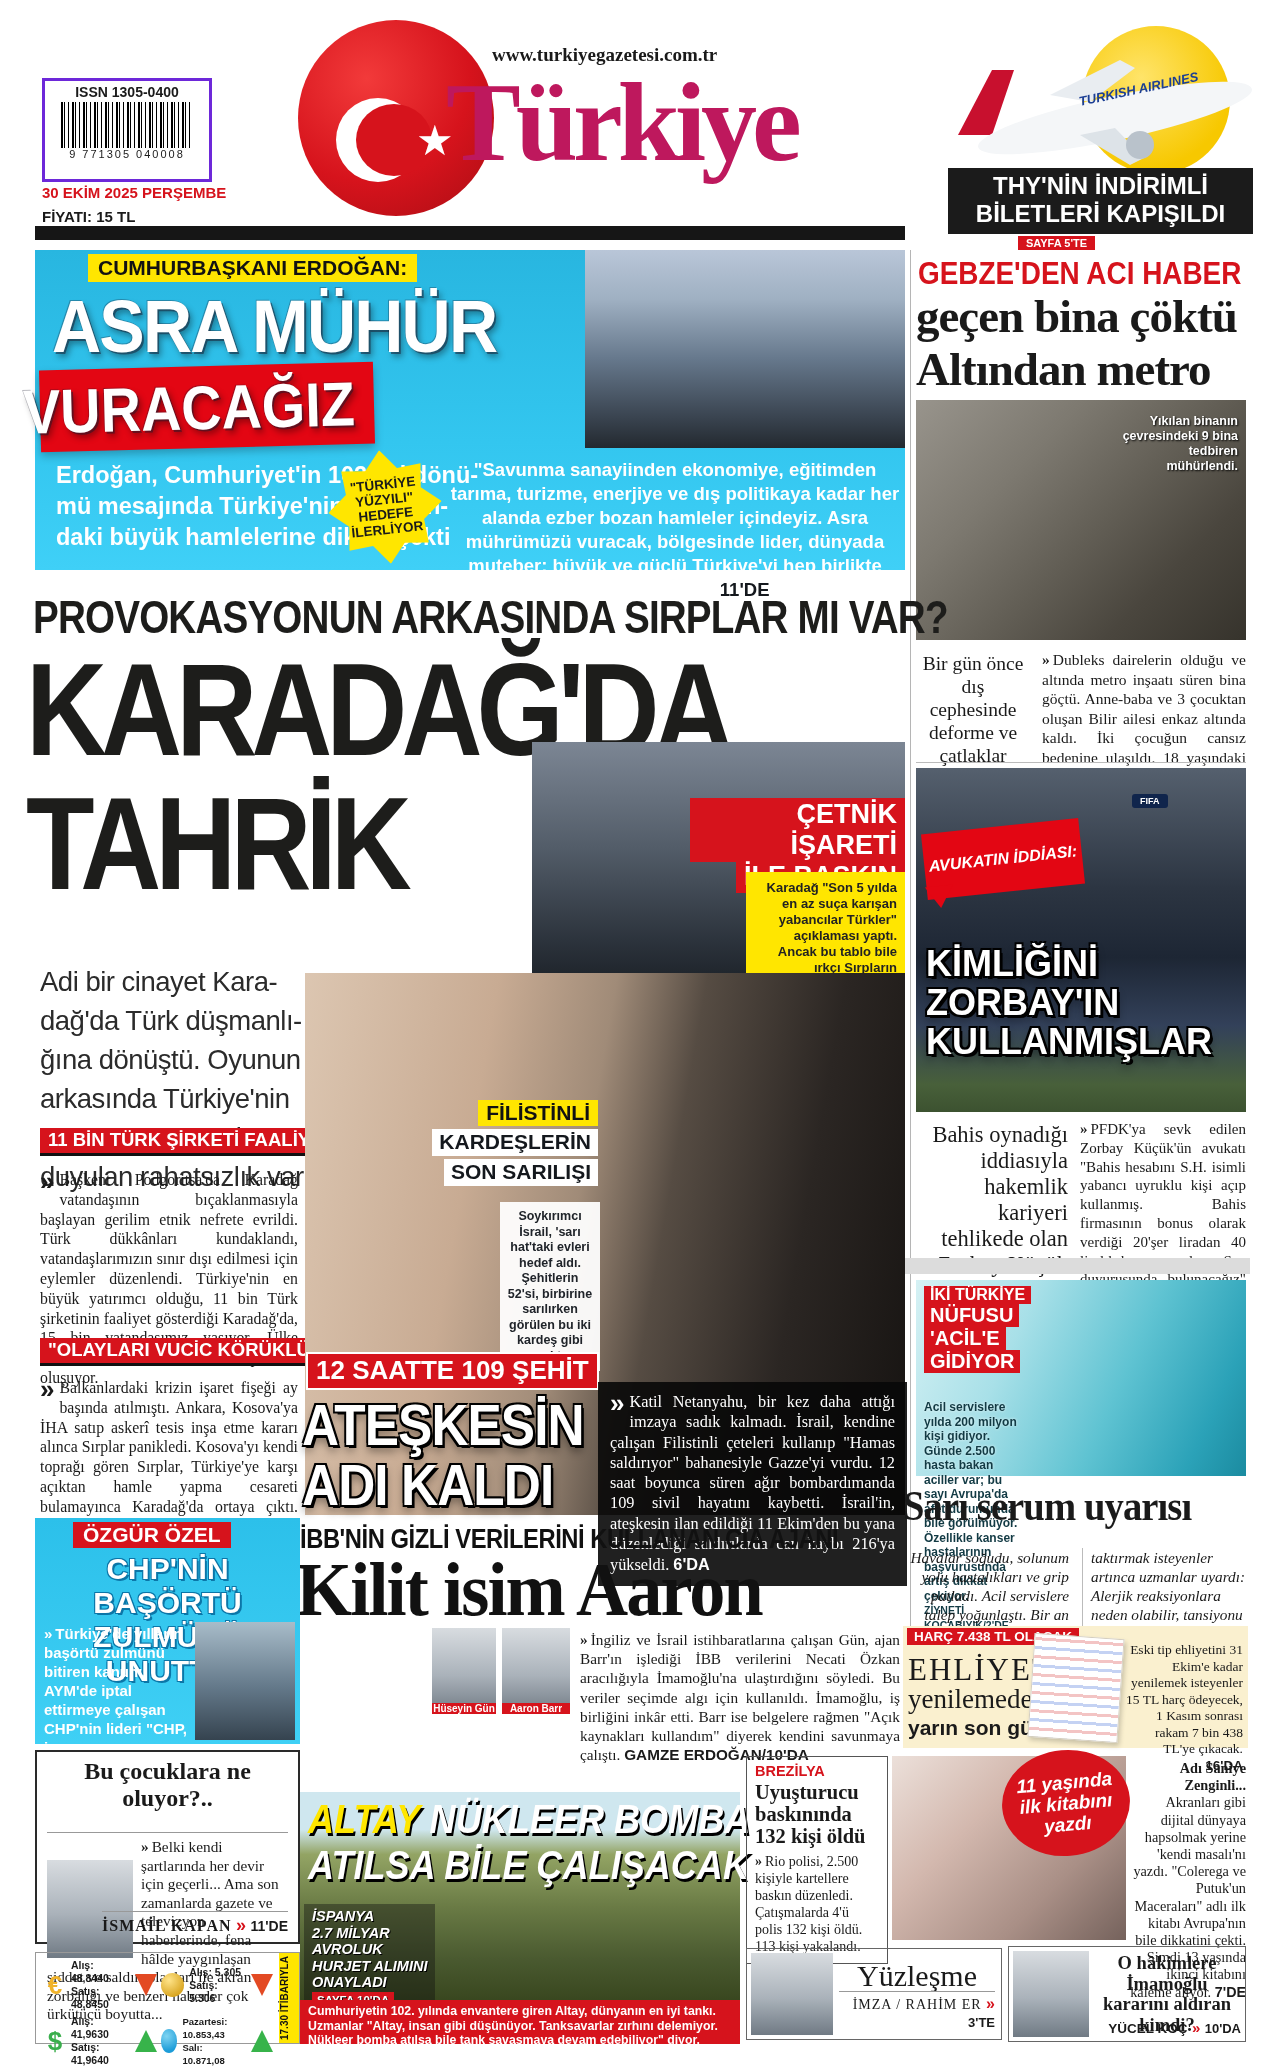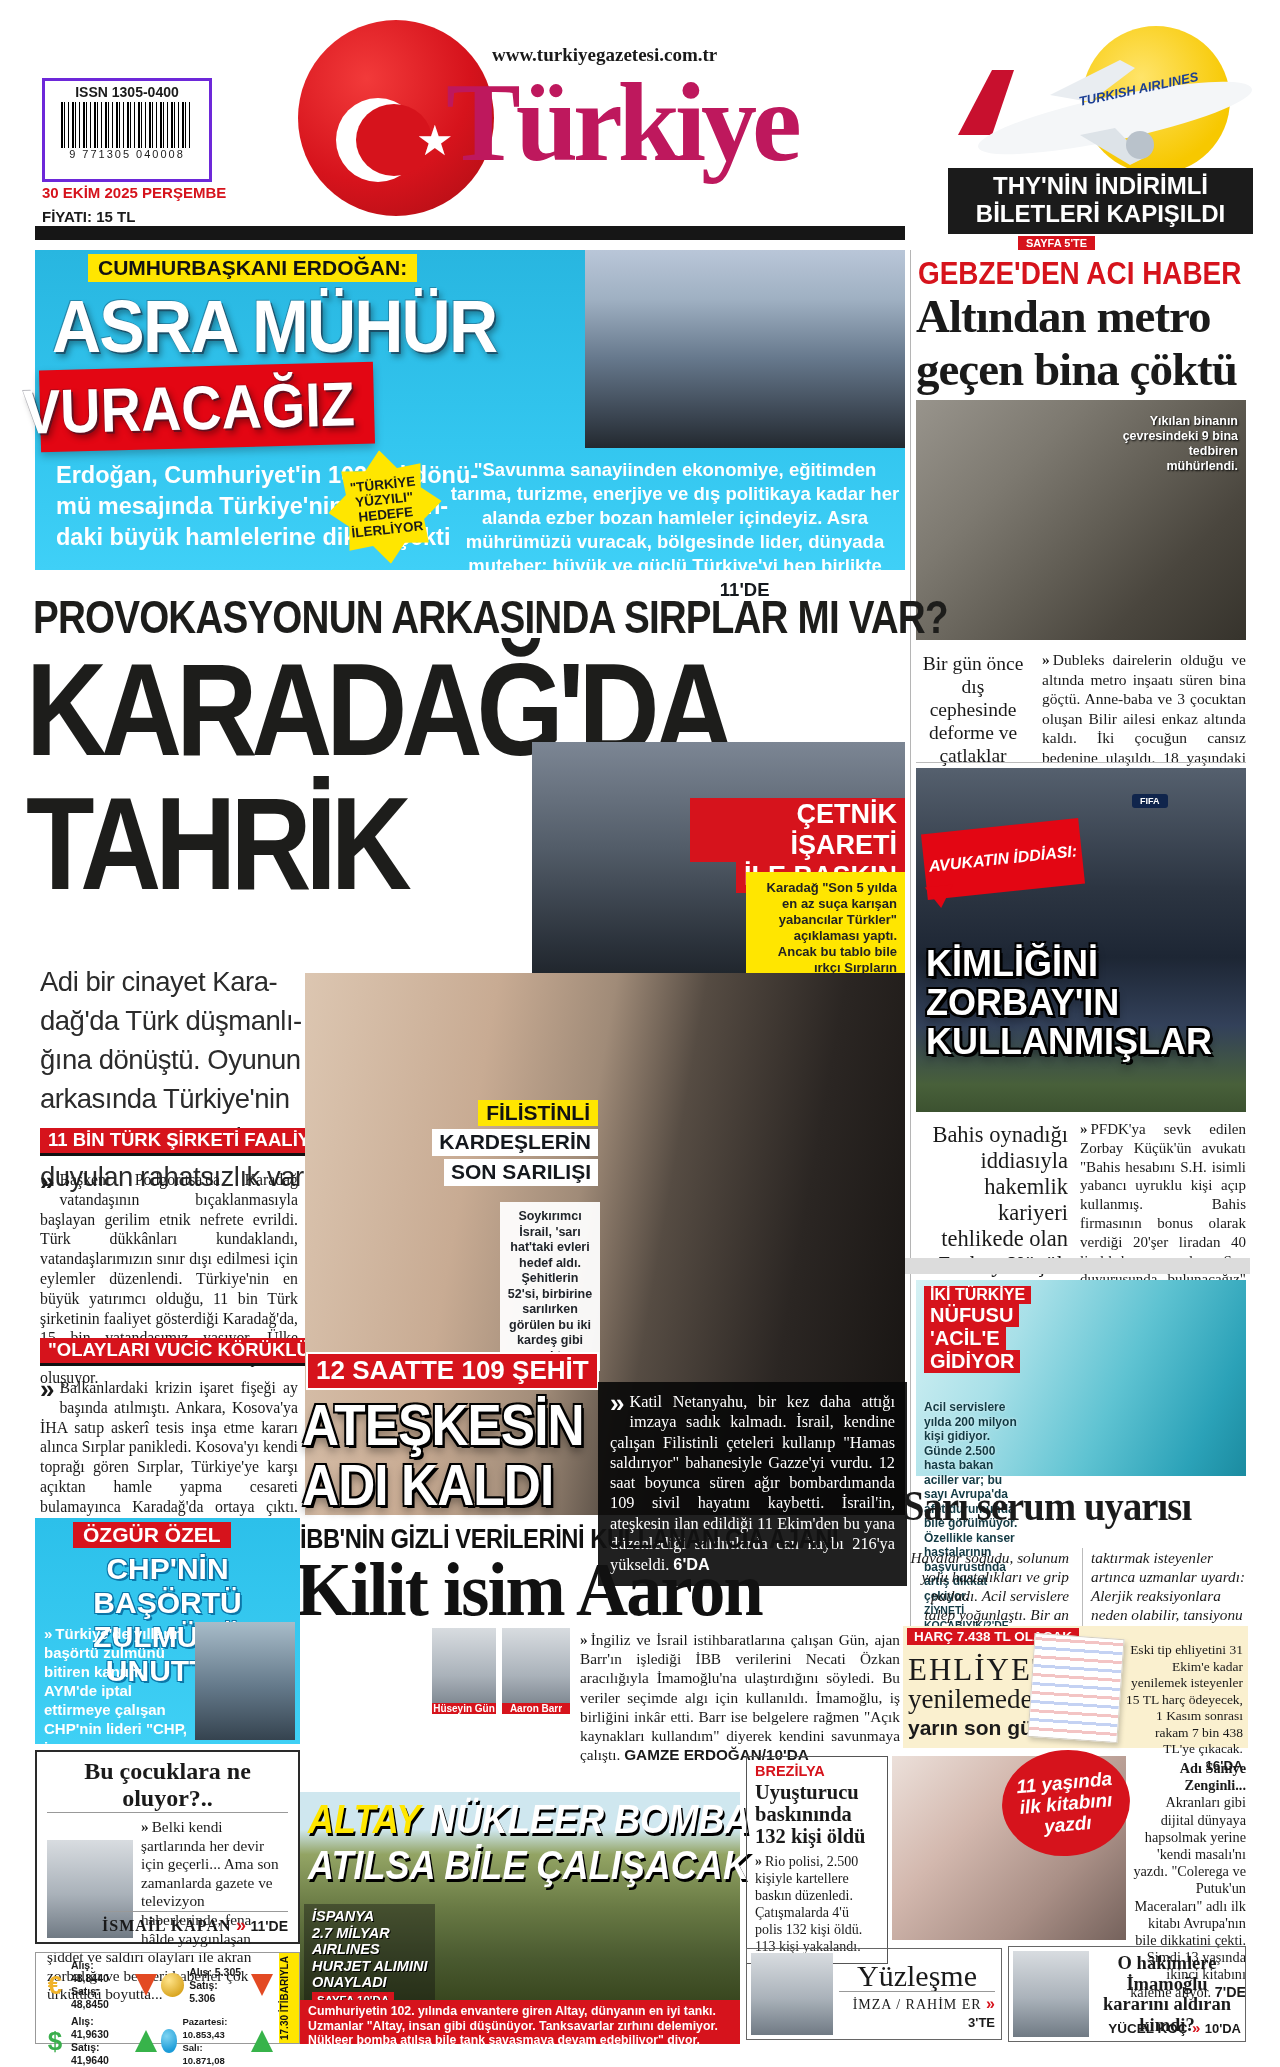--- a/index.html
+++ b/index.html
@@ -104,22 +104,22 @@
     </div>
   </div>
   <div class="abs b" style="left:450px;top:458px;width:450px;font-size:18.5px;line-height:24px;color:#fff;text-align:center">
     <span>"Savunma sanayiinden ekonomiye, eğitimden tarıma, turizme, enerjiye ve dış politikaya kadar her alanda ezber bozan hamleler içindeyiz. Asra mührümüzü vuracak, bölgesinde lider, dünyada muteber; büyük ve güçlü Türkiye'yi hep birlikte inşa edeceğiz."</span>
     <span class="pg" style="color:#14181d">11'DE</span>
   </div>
 
   <div class="abs" style="left:910px;top:250px;width:1px;height:1496px;background:#b5b5b5"></div>
   <div class="abs b red cond" style="left:918px;top:256px;font-size:31px;transform:scaleX(.9)">GEBZE'DEN ACI HABER</div>
   <div class="abs serif b" style="left:916px;top:290px;font-size:47px;line-height:53px;letter-spacing:-1px">
+    <div>geçen bina çöktü</div>
     <div>Altından metro</div>
-    <div>geçen bina çöktü</div>
   </div>
   <div class="abs ph-rubble" style="left:916px;top:400px;width:330px;height:240px">
     <div class="abs b" style="right:8px;top:14px;width:118px;font-size:12.5px;line-height:15px;color:#fff;text-align:right;text-shadow:1px 1px 2px #000">Yıkılan binanın çevresindeki 9 bina tedbiren mühürlendi.</div>
   </div>
   <div class="abs serif" style="left:916px;top:652px;width:114px;font-size:19.5px;line-height:23px;text-align:center">Bir gün önce dış cephesinde deforme ve çatlaklar oluşan 7 katlı bina yıkıldı</div>
   <div class="abs serif just" style="left:1042px;top:650px;width:204px;font-size:15.5px;line-height:19.5px">
     <span class="mk">»</span><span>Dubleks dairelerin olduğu ve altında metro inşaatı süren bina göçtü. Anne-baba ve 3 çocuktan oluşan Bilir ailesi enkaz altında kaldı. İki çocuğun cansız bedenine ulaşıldı. 18 yaşındaki Dilara yaralı olarak kurtarıldı.</span>
     <span class="pg">3'TE</span>
   </div>
   <div class="abs" style="left:916px;top:762px;width:330px;height:1px;background:#bbb"></div>
@@ -240,21 +240,21 @@
       <div>ZULMÜNÜ UNUTTU</div>
     </div>
     <div class="abs ph-ozel" style="left:160px;top:104px;width:100px;height:118px"></div>
     <div class="abs b" style="left:9px;top:106px;width:150px;font-size:15px;line-height:19px;color:#fff">
       <span class="mk">»</span><span>Türkiye'de yılların başörtü zulmünü bitiren kanunu AYM'de iptal ettirmeye çalışan CHP'nin lideri "CHP, inanç ve yaşam özgürlüğünün teminatıdır" dedi.</span>
       <span class="pg" style="color:#14181d">11'DE</span>
     </div>
   </div>
 
   <div class="abs" style="left:35px;top:1750px;width:265px;height:194px;border:2px solid #2a2a2a;background:#fff;box-sizing:border-box;padding:6px 10px">
-    <div class="serif b" style="font-size:24px;text-align:center;border-bottom:1px solid #999;padding-bottom:0">Bu çocuklara ne oluyor?..</div>
+    <div class="serif b" style="font-size:24px;text-align:center;border-bottom:1px solid #999;padding-bottom:20px">Bu çocuklara ne oluyor?..</div>
     <div class="serif" style="font-size:15.3px;line-height:18.6px;margin-top:5px">
       <div class="ph-portrait" style="float:left;width:86px;height:98px;margin:22px 8px 0 0"></div>
       <span class="mk">»</span><span>Belki kendi şartlarında her devir için geçerli... Ama son zamanlarda gazete ve televizyon haberlerinde, fena hâlde yaygınlaşan şiddet ve saldırı olayları ile akran zorbalığı ve benzeri haberler çok ürkütücü boyutta...</span>
     </div>
     <div style="position:absolute;right:10px;bottom:6px;border-top:1px solid #999;padding-top:3px">
       <span class="serif b" style="font-size:16px;letter-spacing:1px">İSMAİL KAPAN</span>
       <span class="red b" style="font-size:18px">»</span>
       <span class="pg" style="font-size:14px">11'DE</span>
     </div>
   </div>
@@ -286,21 +286,21 @@
   </div>
 
   <div class="abs ph-tank" style="left:300px;top:1792px;width:440px;height:208px">
     <div class="abs b i cond" style="left:8px;top:4px;font-size:41px;transform:scaleX(.88);text-shadow:2px 3px 0 #000">
       <span style="color:#ffe600">ALTAY</span><span style="color:#fff"> NÜKLEER BOMBA</span>
     </div>
     <div class="abs b i cond" style="left:8px;top:50px;font-size:41px;transform:scaleX(.88);color:#fff;text-shadow:2px 3px 0 #000">ATILSA BİLE ÇALIŞACAK</div>
     <div class="abs b i" style="left:4px;top:112px;background:rgba(15,15,15,.4);padding:4px 8px;color:#fff;font-size:14.5px;line-height:16.5px;text-shadow:1px 1px 0 #000">
       <div>İSPANYA</div>
       <div>2.7 MİLYAR</div>
-      <div>AIRLINES</div>
+      <div>AVROLUK</div>
       <div>HURJET ALIMINI</div>
       <div>ONAYLADI</div>
       <span class="redbg" style="display:inline-block;padding:0 5px;font-size:11.5px;font-style:normal">SAYFA 10'DA</span>
     </div>
   </div>
   <div class="abs" style="left:300px;top:2000px;width:440px;height:44px;background:#d6131c;color:#fff;padding:4px 8px;box-sizing:border-box;font-size:12.3px;line-height:14.5px;font-weight:bold">
     <span>Cumhuriyetin 102. yılında envantere giren Altay, dünyanın en iyi tankı. Uzmanlar "Altay, insan gibi düşünüyor. Tanksavarlar zırhını delemiyor. Nükleer bomba atılsa bile tank savaşmaya devam edebiliyor" diyor.</span>
     <span class="pg">BERAT TEMİZ/10'DA</span>
   </div>
 

